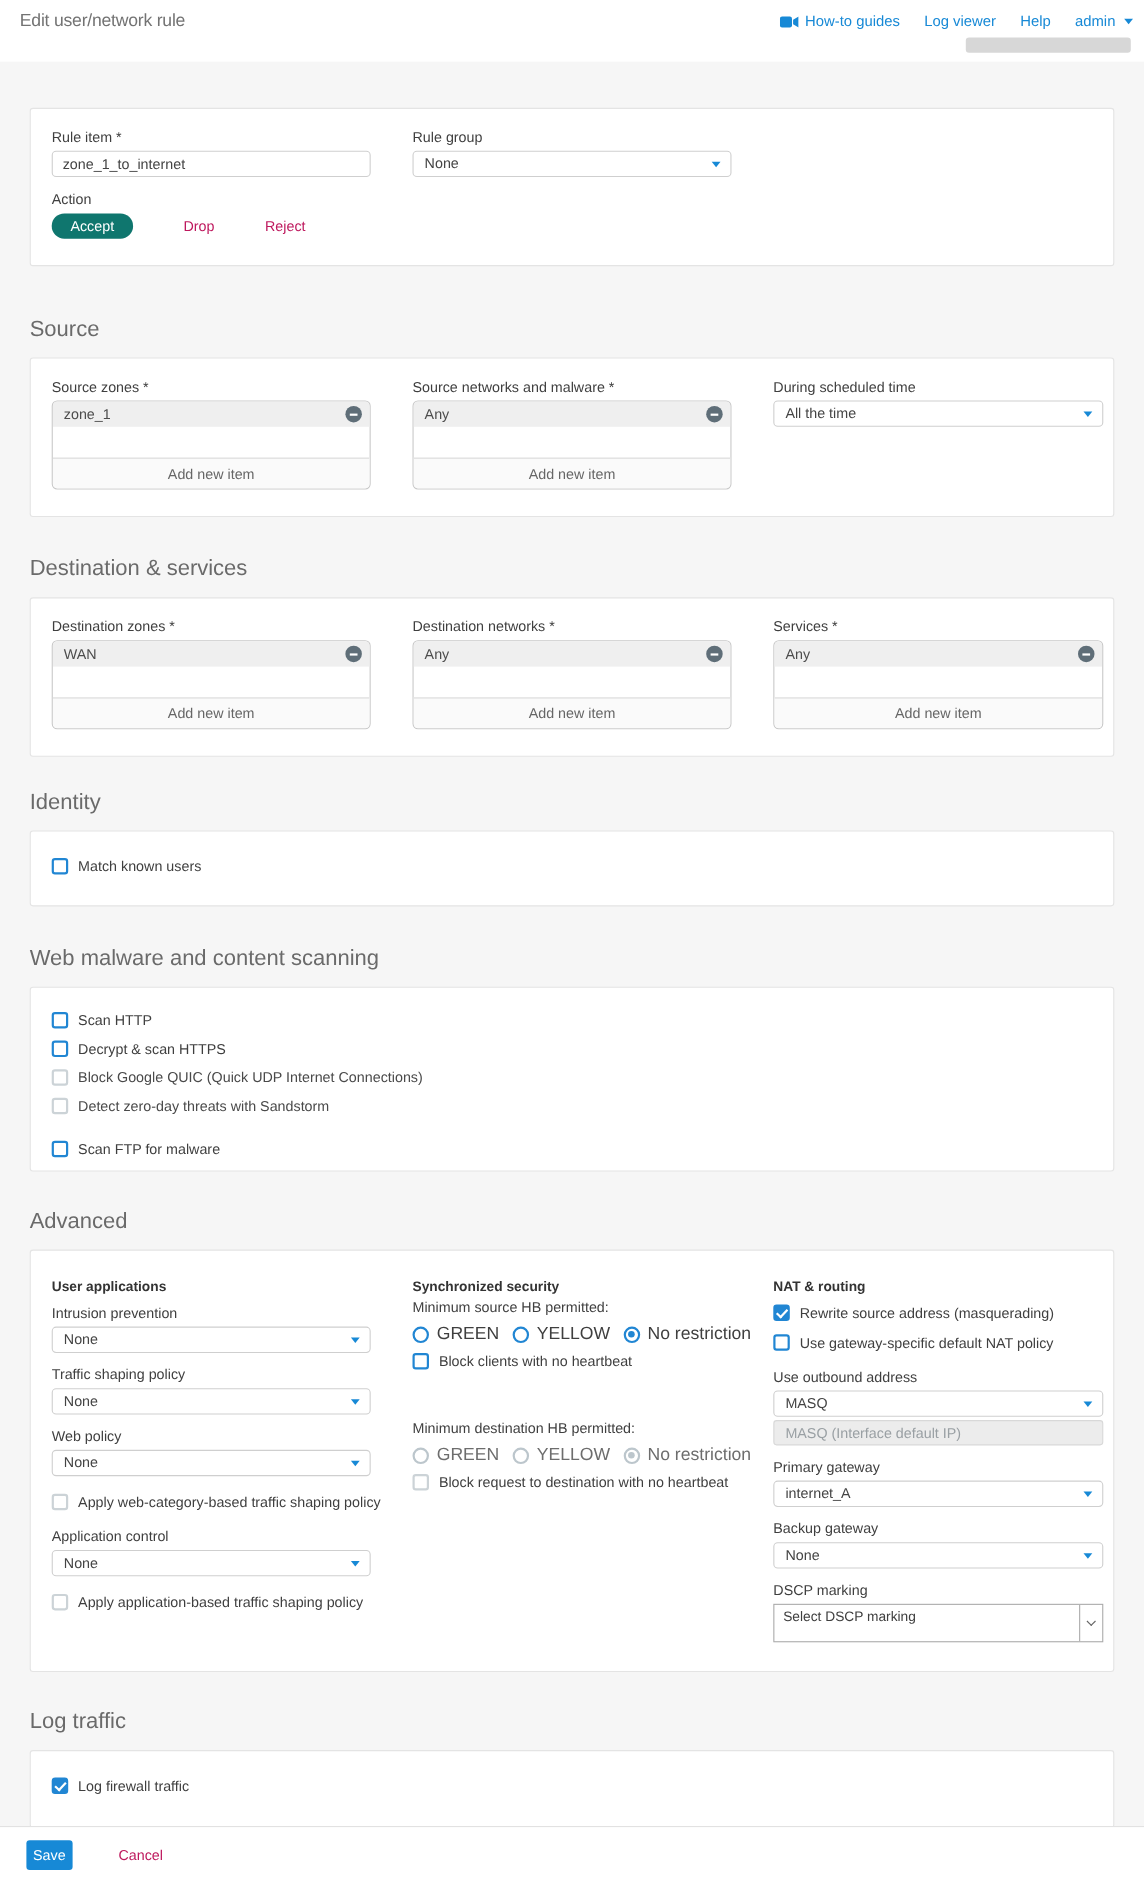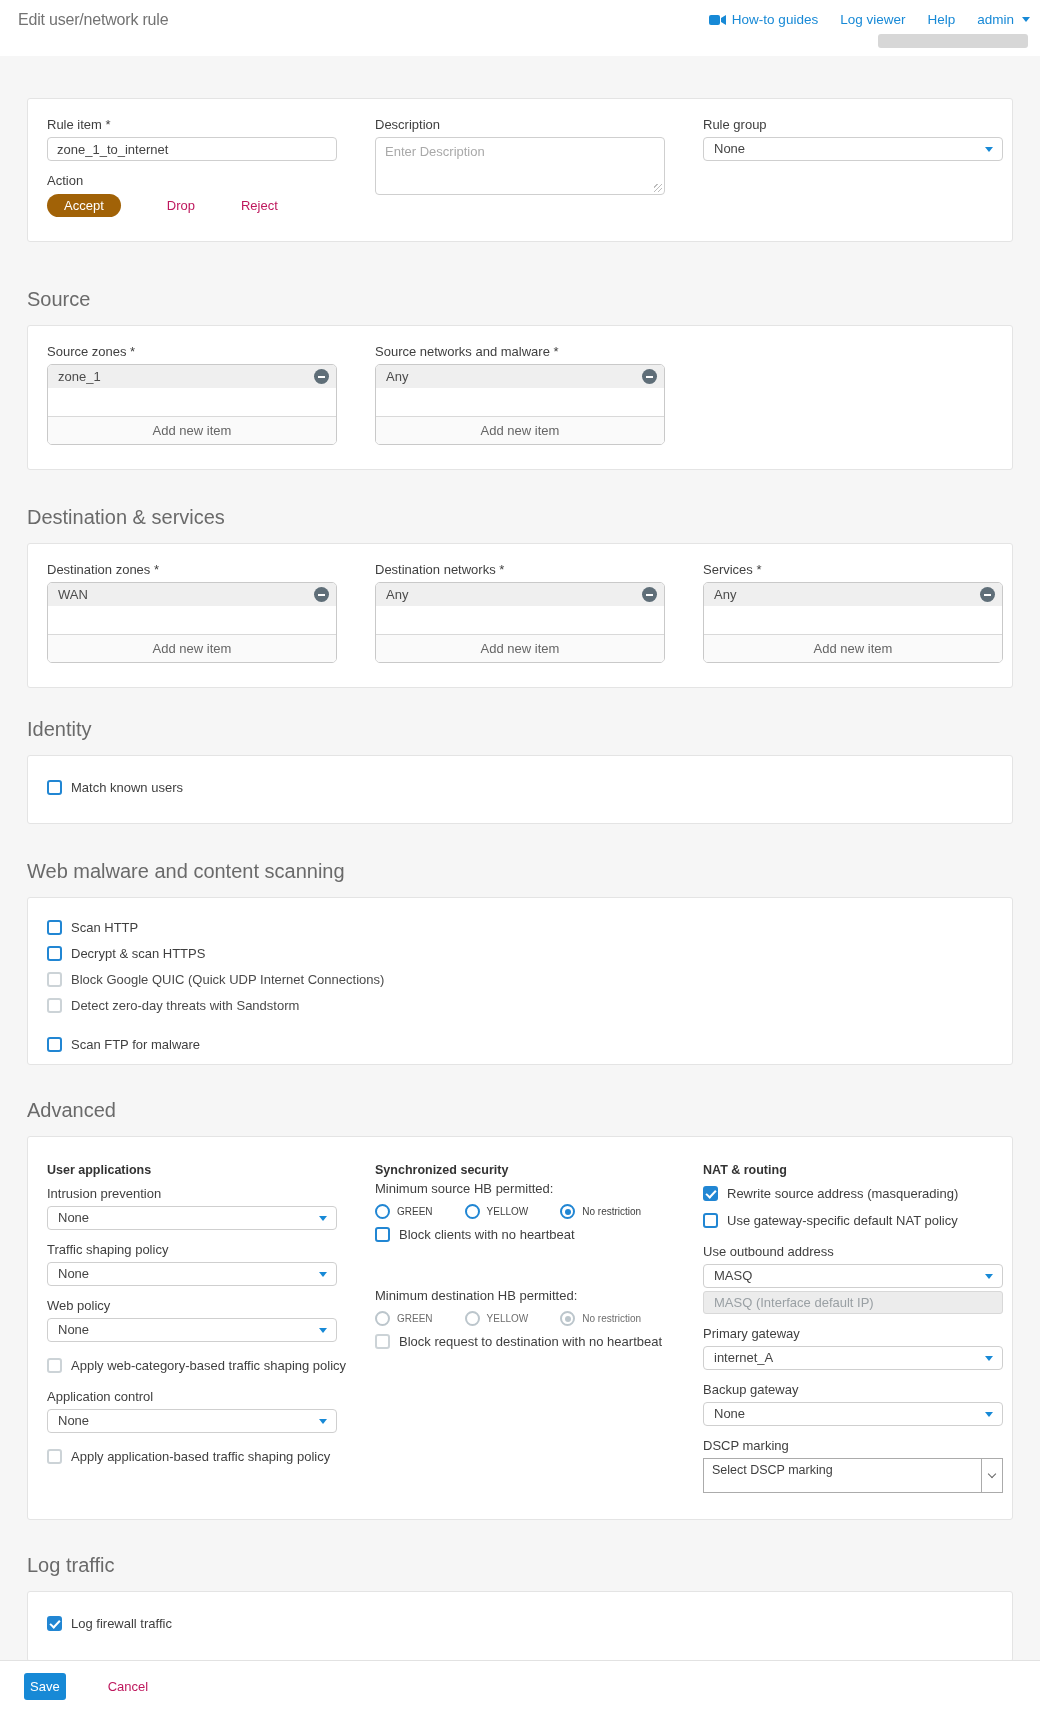--- a/index.html
+++ b/index.html
@@ -41,29 +41,29 @@
   .listbox .spacer { height:28px; }
   .listbox .addnew { border-top:1px solid #d9d9d9; background:#fafafa; text-align:center; padding:6px 0; font-size:13px; color:#666; cursor:pointer; }
 
   .cbrow { display:flex; align-items:center; gap:9px; font-size:13px; color:#3f3f3f; }
   .checkbox { position:relative; width:15px; height:15px; border:2px solid #2186d3; border-radius:3px; background:#fff; flex-shrink:0; cursor:pointer; }
   .checkbox.disabled { border-color:#ccd3d7; }
   .checkbox.checked { background:#2186d3; }
   .checkbox.checked::after { content:""; position:absolute; left:3px; top:0px; width:4px; height:8px; border-right:2px solid #fff; border-bottom:2px solid #fff; transform:rotate(43deg); }
   .cbrow.dim .cblabel { color:#4a4a4a; }
 
-  .radiorow { display:flex; align-items:center; gap:32px; font-size:10px; color:#3f3f3f; white-space:nowrap; }
+  .radiorow { display:flex; align-items:center; gap:12px; font-size:16px; color:#3f3f3f; white-space:nowrap; }
   .radgrp { display:flex; align-items:center; gap:7px; }
   .radio { position:relative; width:15px; height:15px; border:2px solid #2186d3; border-radius:50%; background:#fff; flex-shrink:0; cursor:pointer; }
   .radio.sel::after { content:""; position:absolute; left:2.5px; top:2.5px; width:6px; height:6px; border-radius:50%; background:#2186d3; }
   .radio.dis { border-color:#bcc6cc; }
   .radio.dis.sel::after { background:#bcc6cc; }
   .dis-label { color:#6d6d6d; }
 
-  .pill { display:inline-block; background:#a16207; color:#fff; font-size:13px; border-radius:12px; padding:4px 17px; cursor:pointer; }
+  .pill { display:inline-block; background:#0f766e; color:#fff; font-size:13px; border-radius:12px; padding:4px 17px; cursor:pointer; }
   .link { color:#be185d; font-size:13px; text-decoration:none; cursor:pointer; }
 
   .hint-bar { margin-top:3px; width:100%; height:23px; background:#ececec; border:1px solid #d8d8d8; border-radius:3px; font-size:13px; color:#9aa0a4; line-height:21px; padding:0 10px; white-space:nowrap; overflow:hidden; }
 
   .native-select { display:flex; width:100%; height:35px; border:1px solid #ababab; background:#fff; cursor:pointer; }
   .native-select .ns-text { flex:1; font-size:12.5px; color:#3f3f3f; line-height:23px; padding:0 8px; white-space:nowrap; overflow:hidden; }
   .native-select .ns-btn { width:21px; border-left:1px solid #ababab; display:flex; align-items:center; justify-content:center; }
   .chev { width:6px; height:6px; border-right:1.5px solid #666; border-bottom:1.5px solid #666; transform:rotate(45deg); margin-top:-3px; }
 
   
@@ -115,27 +115,20 @@
         <div class="lbl">Rule item *</div>
         <input class="txt-input" value="zone_1_to_internet" style="">
         <div class="lbl" style="margin-top:12px;">Action</div>
         <div class="action-row">
           <span class="pill">Accept</span>
           <a class="link">Drop</a>
           <a class="link">Reject</a>
         </div>
       </div>
       <div>
-        <div class="lbl">Description</div>
-        <div class="txt-area">
-          <span class="ph">Enter Description</span>
-          <span class="grip"></span>
-        </div>
-      </div>
-      <div>
         <div class="lbl">Rule group</div>
         <div class="dd"><span>None</span><span class="caret"></span></div>
       </div>
     </div>
 
     <div class="section-title m-top-46">Source</div>
     <div class="panel grid3 m-top-14">
       <div>
         <div class="lbl">Source zones *</div>
         <div class="listbox">
@@ -150,20 +143,24 @@
       <div>
         <div class="lbl">Source networks and malware *</div>
         <div class="listbox">
           <div class="item">
             <span>Any</span>
             <span class="minus"></span>
           </div>
           <div class="spacer"></div>
           <div class="addnew">Add new item</div>
         </div>
+      </div>
+      <div>
+        <div class="lbl">During scheduled time</div>
+        <div class="dd"><span>All the time</span><span class="caret"></span></div>
       </div>
     </div>
 
     <div class="section-title m-top-36">Destination &amp; services</div>
     <div class="panel grid3 m-top-14">
       <div>
         <div class="lbl">Destination zones *</div>
         <div class="listbox">
           <div class="item">
             <span>WAN</span>

